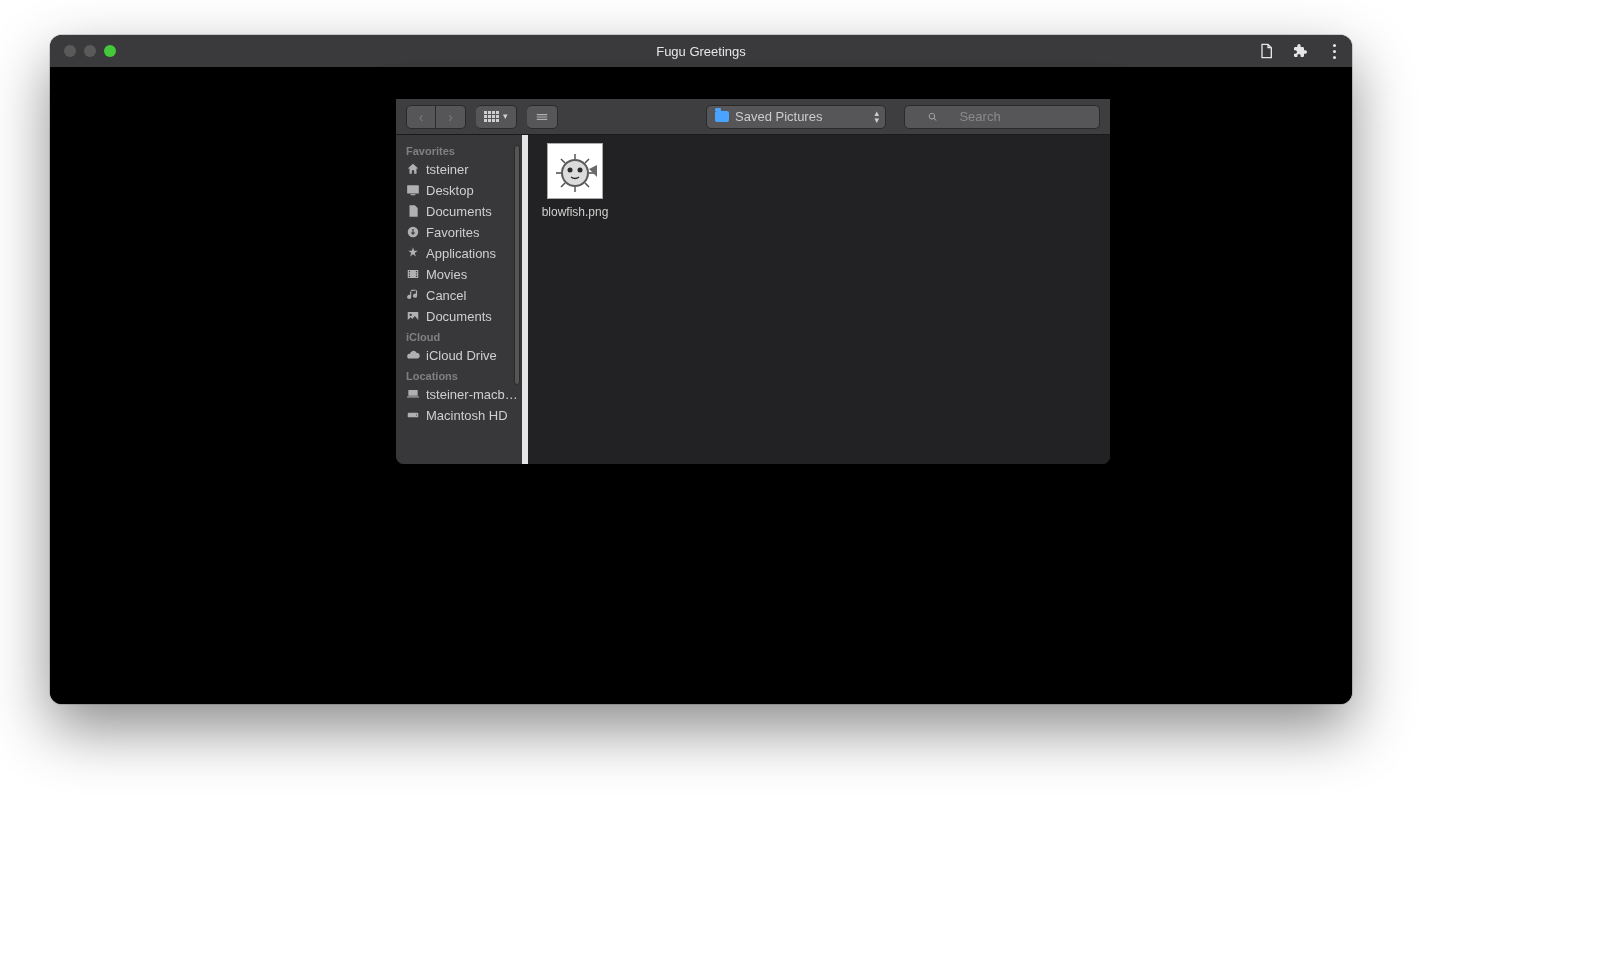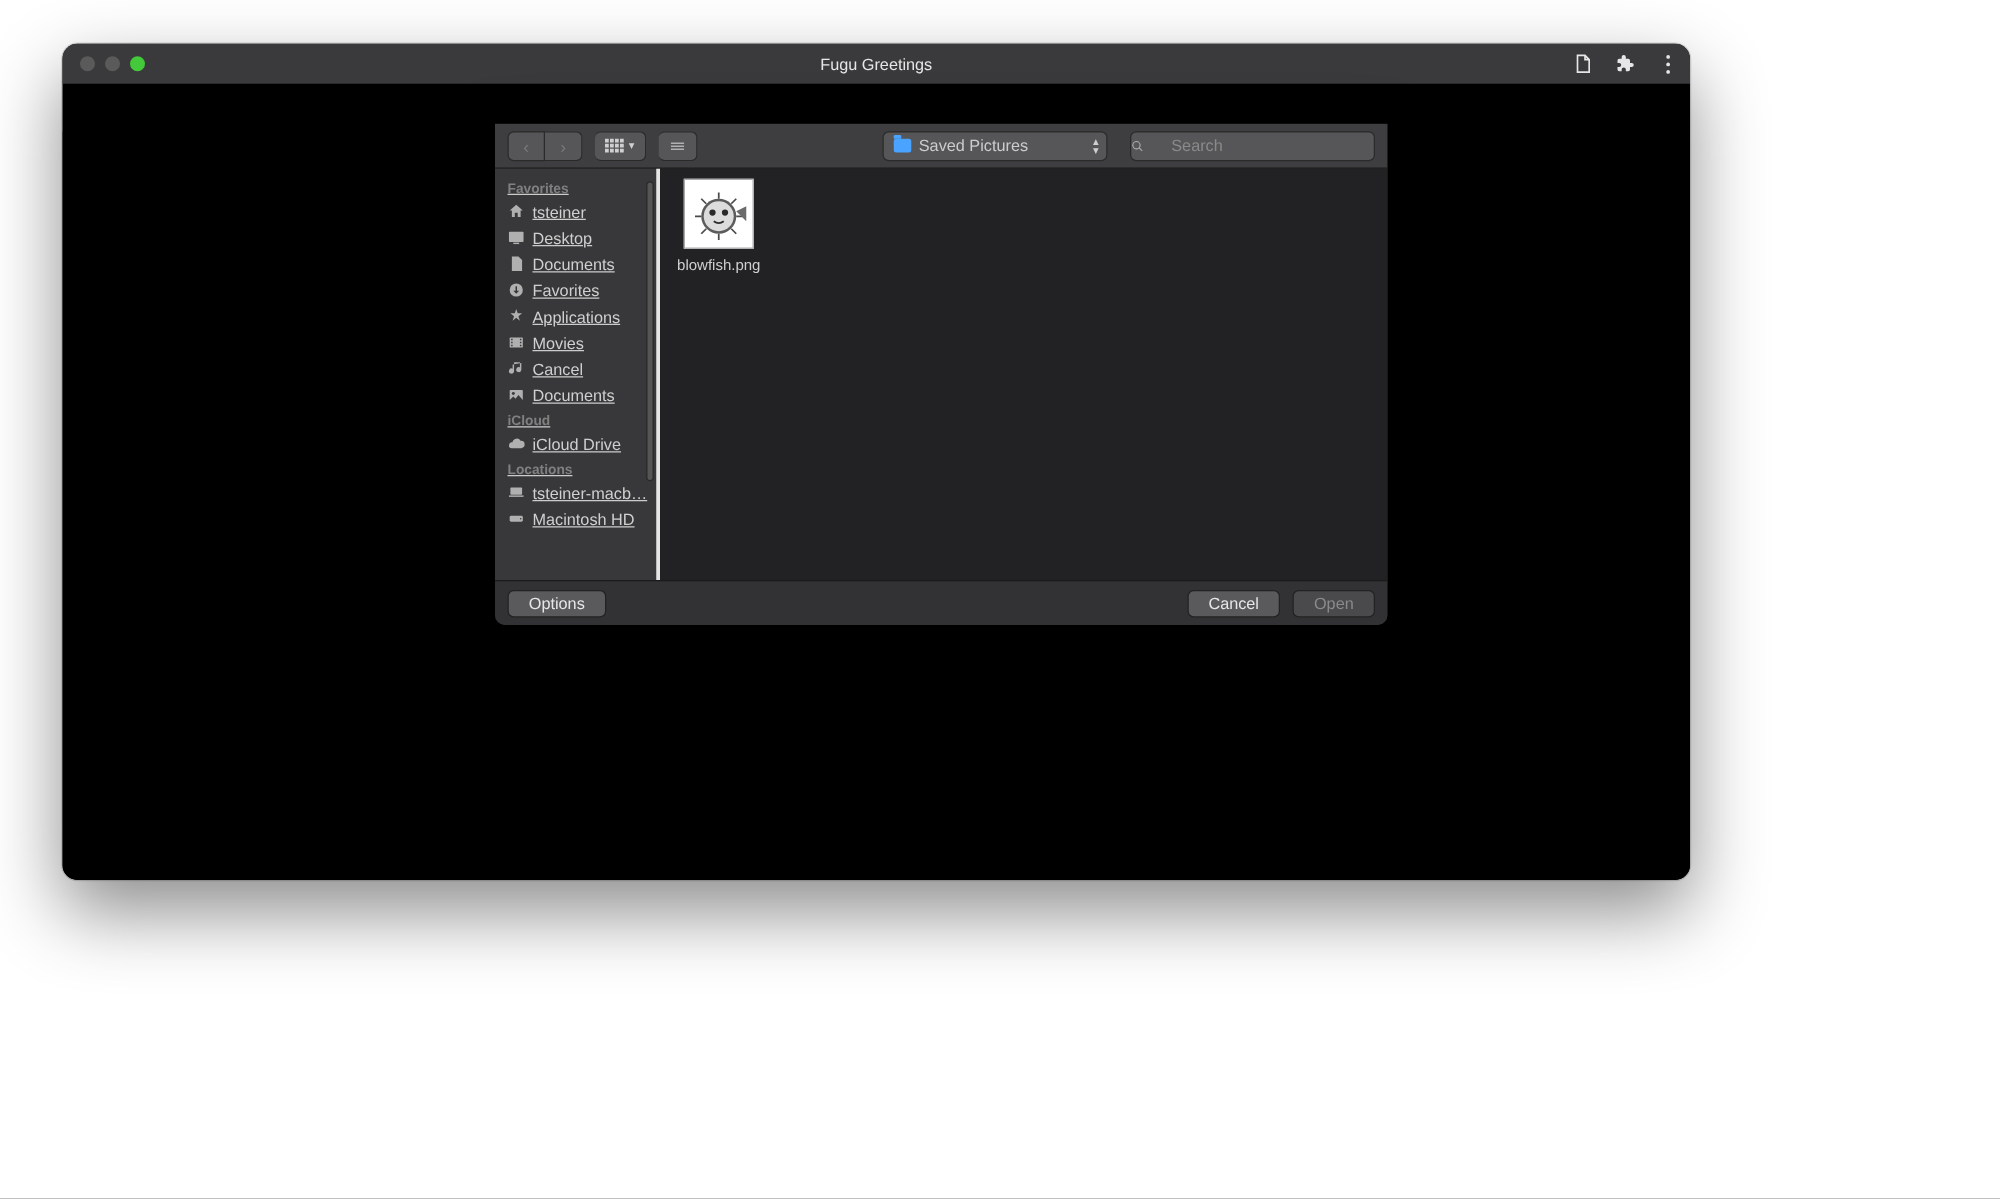--- a/index.html
+++ b/index.html
@@ -152,42 +152,41 @@
   .folder-mini { width:14px; height:11px; background:#4aa3ff; border-radius:2px; position:relative; }
   .folder-mini::before { content:""; position:absolute; top:-3px; left:0; width:6px; height:3px; background:#4aa3ff; border-radius:1px 1px 0 0; }
   .path-arrows { position:absolute; right:6px; color:#cfcfcf; font-size:9px; line-height:7px; }
   .search-field {
     flex: 0 0 196px;
     height: 24px;
     background: #565658;
     border: 1px solid #2a2a2a;
     border-radius: 5px;
     display:flex; align-items:center;
-    padding: 0 0;
+    padding: 0 23px;
     gap: 22px;
   }
   .search-field input {
     background: transparent; border: none; outline: none;
     color: #cfcfcf; font-size: 13px; width: 100%;
   }
   .search-field input::placeholder { color: #8a8a8a; }
   .mag { width:12px; height:12px; }
 
   .dlg-body {
     display:flex;
     height: 329px;
     background: #222224;
   }
   .sidebar {
     width: 132px;
     background: #38383a;
-    border-right: 3px solid #e5e5e5;
+    border-right: 6px solid #e5e5e5;
     overflow-y: auto;
     padding: 6px 0 6px 0;
-    text-decoration: underline;
   }
   .sb-scroll { height: 100%; position: relative; }
   .sb-thumb {
     position:absolute; right:2px; top:4px; width:6px; height:240px;
     background:#555; border-radius:3px;
     border:1px solid #2a2a2a;
   }
   .sb-section {
     color:#808080; font-size:11px; font-weight:600;
     padding: 4px 10px 2px 10px;
@@ -436,20 +435,14 @@
                 </g>
                 <path d="M38 22 L46 18 L46 30 Z" fill="#6a6a6a"></path>
               </svg>
             </div>
             <div class="file-label">blowfish.png</div>
           </div>
         </div>
       </div>
     </div>
 
-    <div class="dlg-footer">
-      <div class="dlg-btn secondary">Options</div>
-      <div class="spacer"></div>
-      <div class="dlg-btn secondary">Cancel</div>
-      <div class="dlg-btn primary">Open</div>
-    </div>
   </div>
 </div>
 
 </body></html>

